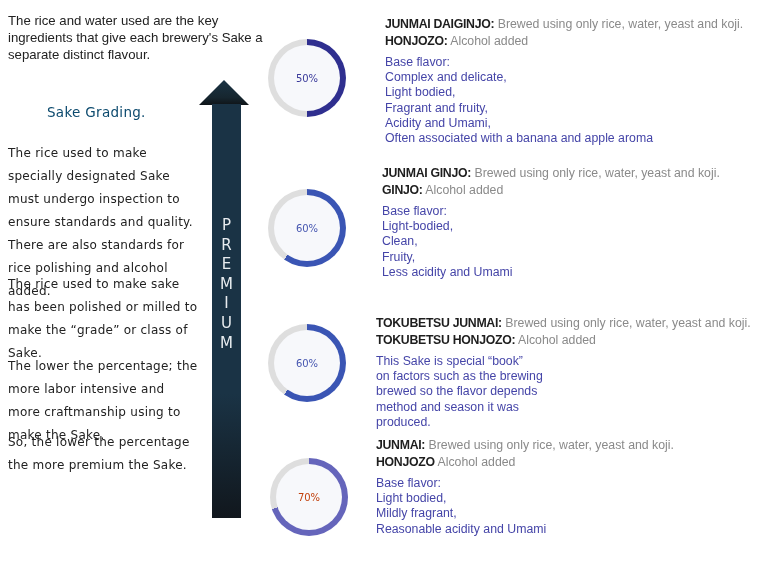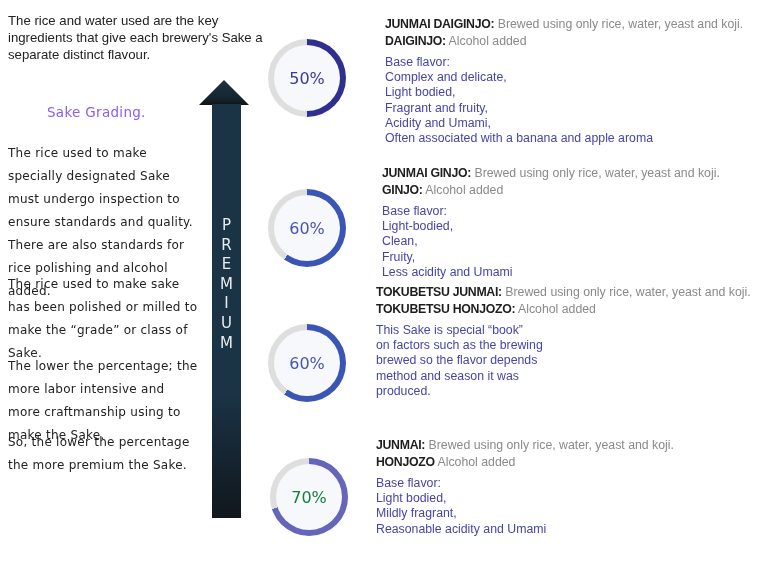--- a/index.html
+++ b/index.html
@@ -1,25 +1,25 @@
 <!DOCTYPE html>
 <html><head>
 <meta charset="utf-8">
 <style>
   html, body { margin:0; padding:0; background:#ffffff; }
   body { width:768px; height:582px; position:relative; overflow:hidden; font-family:"DejaVu Sans", sans-serif; }
   .abs { position:absolute; }
   .intro { left:8px; top:12px; width:270px; font-size:13.2px; line-height:17px; color:#222; font-family:"Liberation Sans", sans-serif; }
-  .grading-title { left:47px; top:104px; font-size:13.5px; color:#8b5cf6; letter-spacing:0.3px; }
+  .grading-title { left:47px; top:104px; font-size:13.5px; color:#0c4a6e; letter-spacing:0.3px; }
   .para { left:8px; width:190px; font-size:12px; line-height:23px; color:#222; letter-spacing:0.25px; }
   .arrow-head-inner { left:199px; top:80px; width:50px; height:25px; }
   .shaft { left:212px; top:104px; width:29px; height:414px; background:linear-gradient(to bottom,#1a3345 0%,#1a3345 70%,#11171d 100%); }
   .premium { left:212px; top:216px; width:29px; text-align:center; color:#e8ecef; font-size:15px; line-height:19.6px; }
   .ring { width:78px; height:78px; border-radius:50%; display:flex; align-items:center; justify-content:center; }
-  .ring-inner { width:66px; height:66px; border-radius:50%; background:#f7f8fb; display:flex; align-items:center; justify-content:center; font-size:16px; }
+  .ring-inner { width:66px; height:66px; border-radius:50%; background:#f7f8fb; display:flex; align-items:center; justify-content:center; font-size:10px; }
   .sec { left:376px; width:392px; font-family:"Liberation Sans", sans-serif; }
   .hl { font-size:12.3px; line-height:17px; color:#8a8a8a; white-space:nowrap; }
   .hl b { color:#1e1e1e; font-weight:bold; letter-spacing:-0.3px; }
   .flavor { margin-top:5px; font-size:12.3px; line-height:15.2px; color:#4545a8; }
 </style>
 </head>
 <body>
 
 <div class="abs intro">The rice and water used are the key ingredients that give each brewery's Sake a separate distinct flavour.</div>
 <div class="abs grading-title">Sake Grading.</div>
@@ -52,26 +52,26 @@
 <div class="abs ring" style="left:268px; top:39px; background:conic-gradient(#2f2f8f 0 50%, #dedede 50% 100%);">
   <div class="ring-inner" style="color:#3a3a9a;">50%</div>
 </div>
 <div class="abs ring" style="left:268px; top:189px; background:conic-gradient(#3a55b4 0 60%, #dedede 60% 100%);">
   <div class="ring-inner" style="color:#4656b0;">60%</div>
 </div>
 <div class="abs ring" style="left:268px; top:324px; background:conic-gradient(#3a55b4 0 60%, #dedede 60% 100%);">
   <div class="ring-inner" style="color:#4656b0;">60%</div>
 </div>
 <div class="abs ring" style="left:270px; top:458px; background:conic-gradient(#6565bb 0 70%, #dedede 70% 100%);">
-  <div class="ring-inner" style="color:#15803d;">70%</div>
+  <div class="ring-inner" style="color:#c2410c;">70%</div>
 </div>
 
 <div class="abs sec" style="left:385px; top:16px;">
   <div class="hl"><b>JUNMAI DAIGINJO:</b> <span>Brewed using only rice, water, yeast and koji.</span></div>
-  <div class="hl"><b>DAIGINJO:</b> <span>Alcohol added</span></div>
+  <div class="hl"><b>HONJOZO:</b> <span>Alcohol added</span></div>
   <div class="flavor">
     <div>Base flavor:</div>
     <div>Complex and delicate,</div>
     <div>Light bodied,</div>
     <div>Fragrant and fruity,</div>
     <div>Acidity and Umami,</div>
     <div>Often associated with a banana and apple aroma</div>
   </div>
 </div>
 
@@ -80,21 +80,21 @@
   <div class="hl"><b>GINJO:</b> <span>Alcohol added</span></div>
   <div class="flavor">
     <div>Base flavor:</div>
     <div>Light-bodied,</div>
     <div>Clean,</div>
     <div>Fruity,</div>
     <div>Less acidity and Umami</div>
   </div>
 </div>
 
-<div class="abs sec" style="left:376px; top:284px;">
+<div class="abs sec" style="left:376px; top:315px;">
   <div class="hl"><b>TOKUBETSU JUNMAI:</b> <span>Brewed using only rice, water, yeast and koji.</span></div>
   <div class="hl"><b>TOKUBETSU HONJOZO:</b> <span>Alcohol added</span></div>
   <div class="flavor">
     <div>This Sake is special “book”</div>
     <div>on factors such as the brewing</div>
     <div>brewed so the flavor depends</div>
     <div>method and season it was</div>
     <div>produced.</div>
   </div>
 </div>

